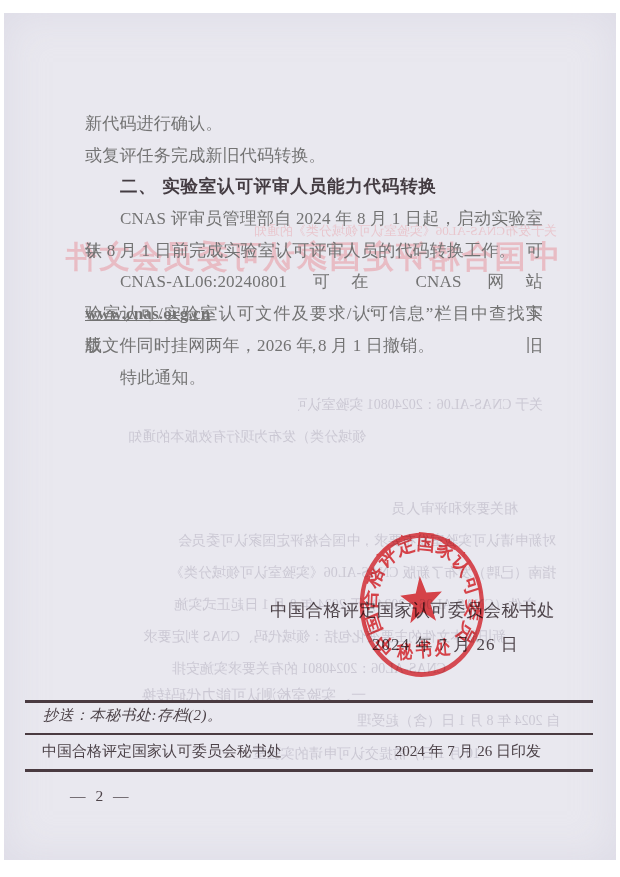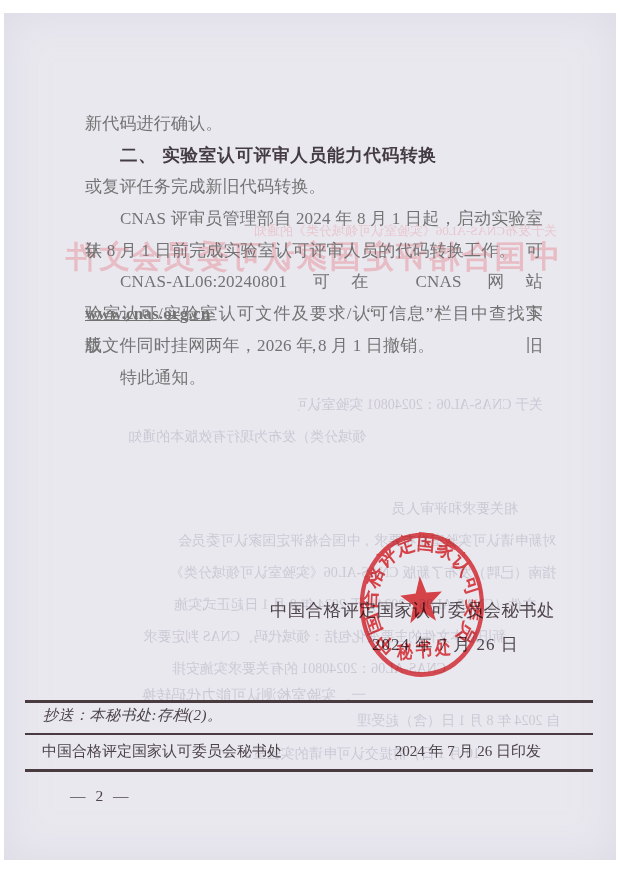--- a/index.html
+++ b/index.html
@@ -58,22 +58,22 @@
       <div class="ghost gray" style="left: 66px; top: 596px; width: 470px; font-size: 14px;">文件（CNAS-AL06：2024）于 2024 年 8 月 1 日起正式实施</div>
       <div class="ghost gray" style="left: 66px; top: 628px; width: 440px; font-size: 14px;">新旧版本文件的主要变化包括：领域代码、CNAS 判定要求</div>
       <div class="ghost gray" style="left: 66px; top: 660px; width: 380px; font-size: 14px;">CNAS-AL06：20240801 的有关要求实施安排</div>
       <div class="ghost gray" style="left: 66px; top: 686px; width: 300px; font-size: 15px;">一、实验室检测认可能力代码转换</div>
       <div class="ghost gray" style="left: 320px; top: 712px; width: 240px; font-size: 14px;">自 2024 年 8 月 1 日（含）起受理</div>
       <div class="ghost gray" style="left: 150px; top: 745px; width: 330px; font-size: 14px;">10 月 1 日）前提交认可申请的实验室</div>
     </div>
 
   <div class="doc-body" id="doc-body">
       <div class="line">新代码进行确认。</div>
+      <div class="line">或复评任务完成新旧代码转换。</div>
       <div class="line indent head">二、 实验室认可评审人员能力代码转换</div>
-      <div class="line">或复评任务完成新旧代码转换。</div>
       <div class="line indent full">CNAS 评审员管理部自 2024 年 8 月 1 日起，启动实验室认可</div>
       <div class="line">年 8 月 1 日前完成实验室认可评审人员的代码转换工作。</div>
       <div class="line indent full"><span>CNAS-AL06:20240801 可在 CNAS 网站 </span><span class="link">www.cnas.org.cn</span><span> “实</span></div>
       <div class="line full">验室认可/实验室认可文件及要求/认可信息”栏目中查找下载，旧</div>
       <div class="line">版文件同时挂网两年，2026 年 8 月 1 日撤销。</div>
       <div class="line indent">特此通知。</div>
     </div>
 
   <div class="sig-org">中国合格评定国家认可委员会秘书处</div>
   <div class="sig-date">2024 年 7 月 26 日</div>

